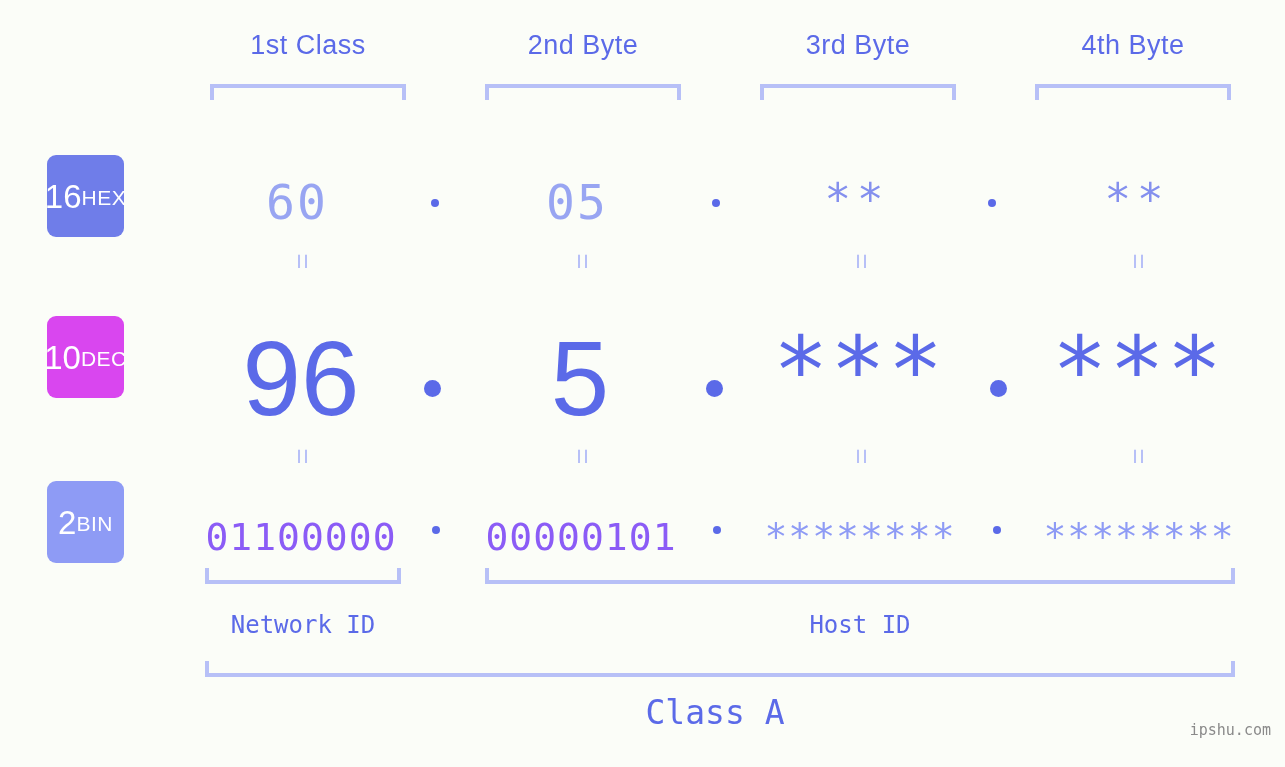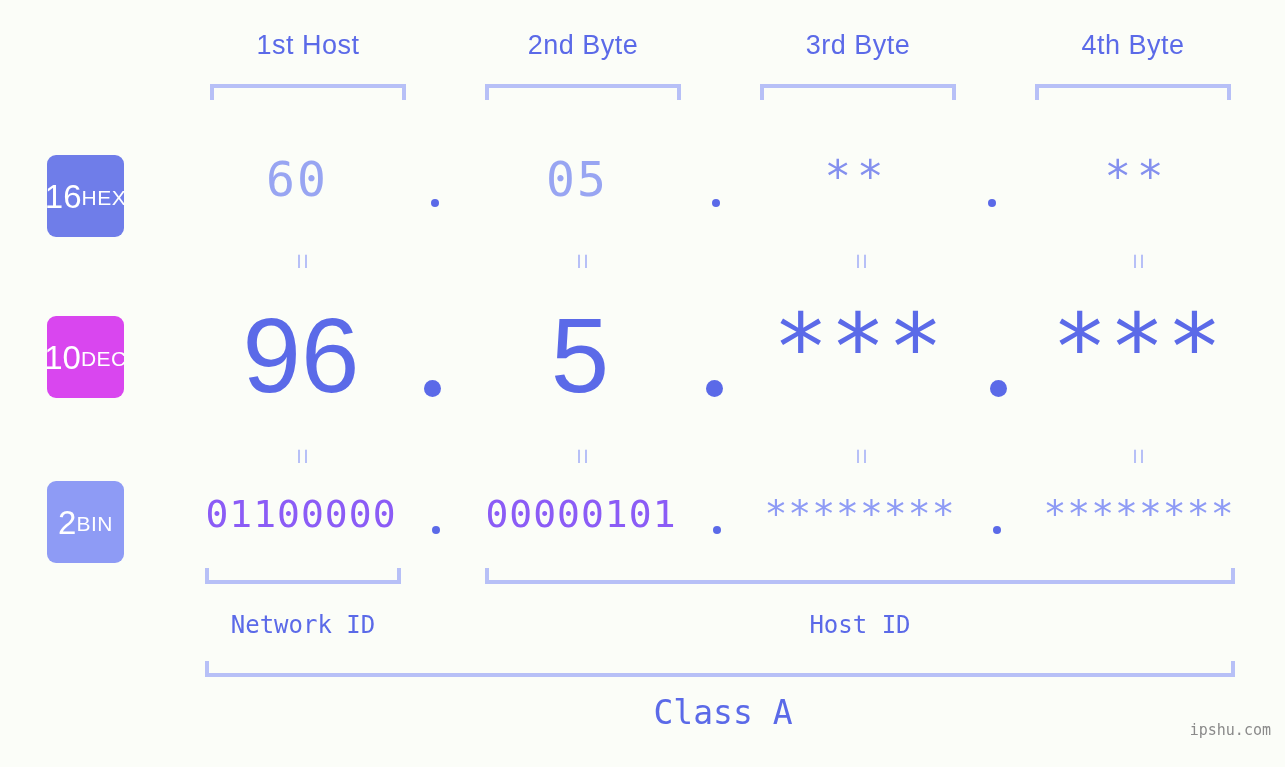--- a/index.html
+++ b/index.html
@@ -74,20 +74,21 @@
   #badge-hex { top: 155px; background: #6f7de9; }
   #badge-dec { top: 316px; background: #d946ef; }
   #badge-bin { top: 481px; background: #8e9bf5; }
 
   
   .cell {
     position: absolute;
     width: 196px;
     text-align: center;
     white-space: nowrap;
+    margin-top: 23px;
   }
 
   .row-hex .cell {
     top: 155px;
     font-family: "DejaVu Sans Mono", monospace;
     font-size: 48px;
     color: #98a5f2;
     letter-spacing: 2px;
     line-height: 1;
   }
@@ -157,38 +158,38 @@
 
   .section-label {
     position: absolute;
     text-align: center;
     font-family: "DejaVu Sans Mono", monospace;
     color: #5b6ae8;
     white-space: nowrap;
   }
   #label-network { top: 611px; left: 205px; width: 196px; font-size: 24px; }
   #label-host    { top: 611px; left: 485px; width: 750px; font-size: 24px; }
-  #label-class   { top: 693px; left: 208px; width: 1030px; font-size: 33px; }
+  #label-class   { top: 693px; left: 200px; width: 1030px; font-size: 33px; }
 
   .watermark {
     position: absolute;
     right: 14px;
     bottom: 28px;
     font-family: "DejaVu Sans Mono", monospace;
     font-size: 15px;
     color: #8a8a8a;
     letter-spacing: 0px;
   }
 </style>
 </head>
 <body>
 
 <div class="stage">
 
-  <div class="byte-head" style="left:210px;">1st Host</div>
+  <div class="byte-head" style="left:210px;">1st Class</div>
   <div class="byte-head" style="left:485px;">2nd Byte</div>
   <div class="byte-head" style="left:760px;">3rd Byte</div>
   <div class="byte-head" style="left:1035px;">4th Byte</div>
 
   <div class="bracket-top" style="left:210px;"></div>
   <div class="bracket-top" style="left:485px;"></div>
   <div class="bracket-top" style="left:760px;"></div>
   <div class="bracket-top" style="left:1035px;"></div>
 
   <div class="badge" id="badge-hex">

